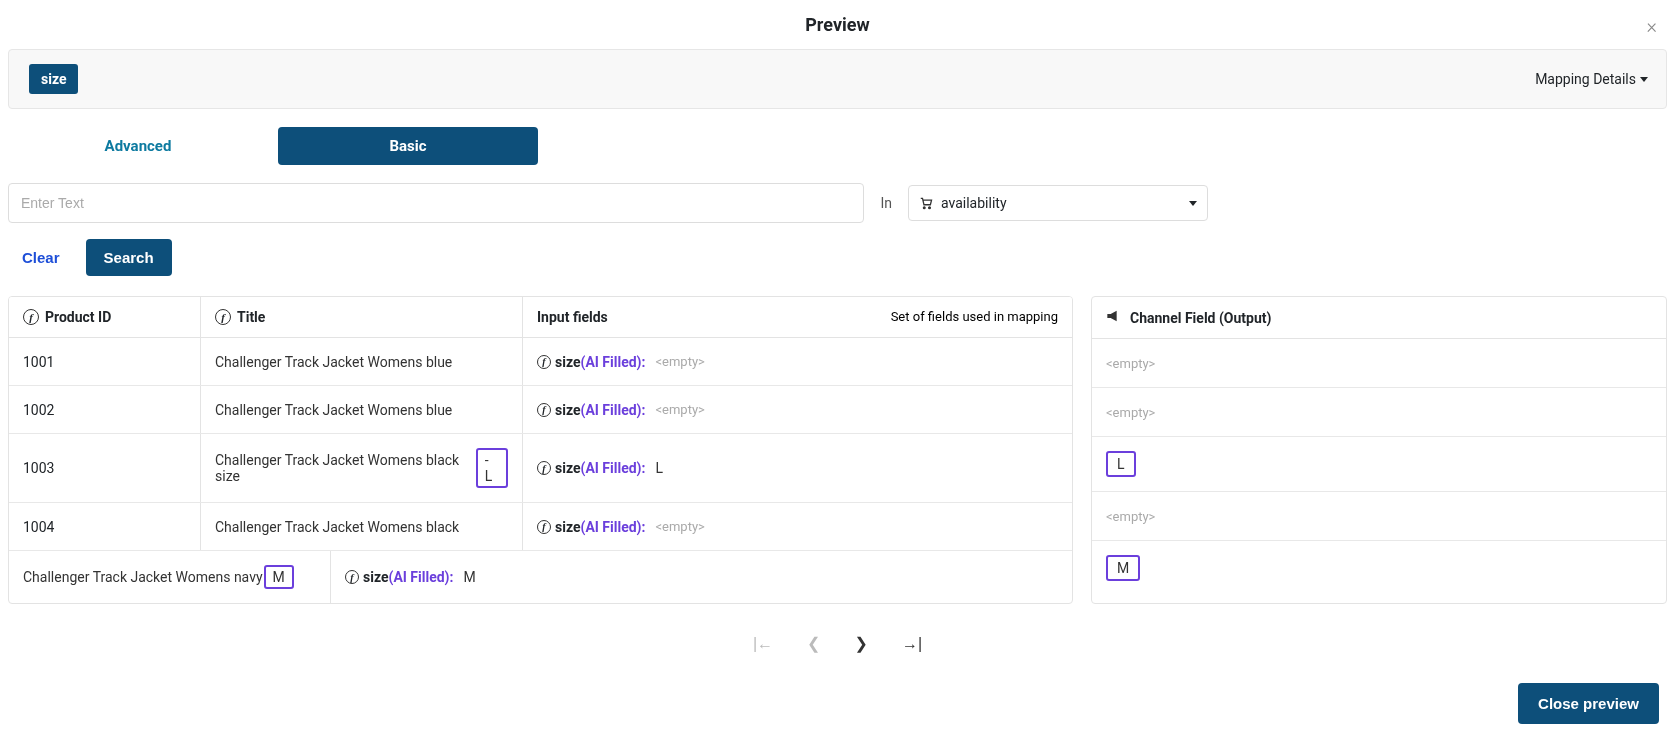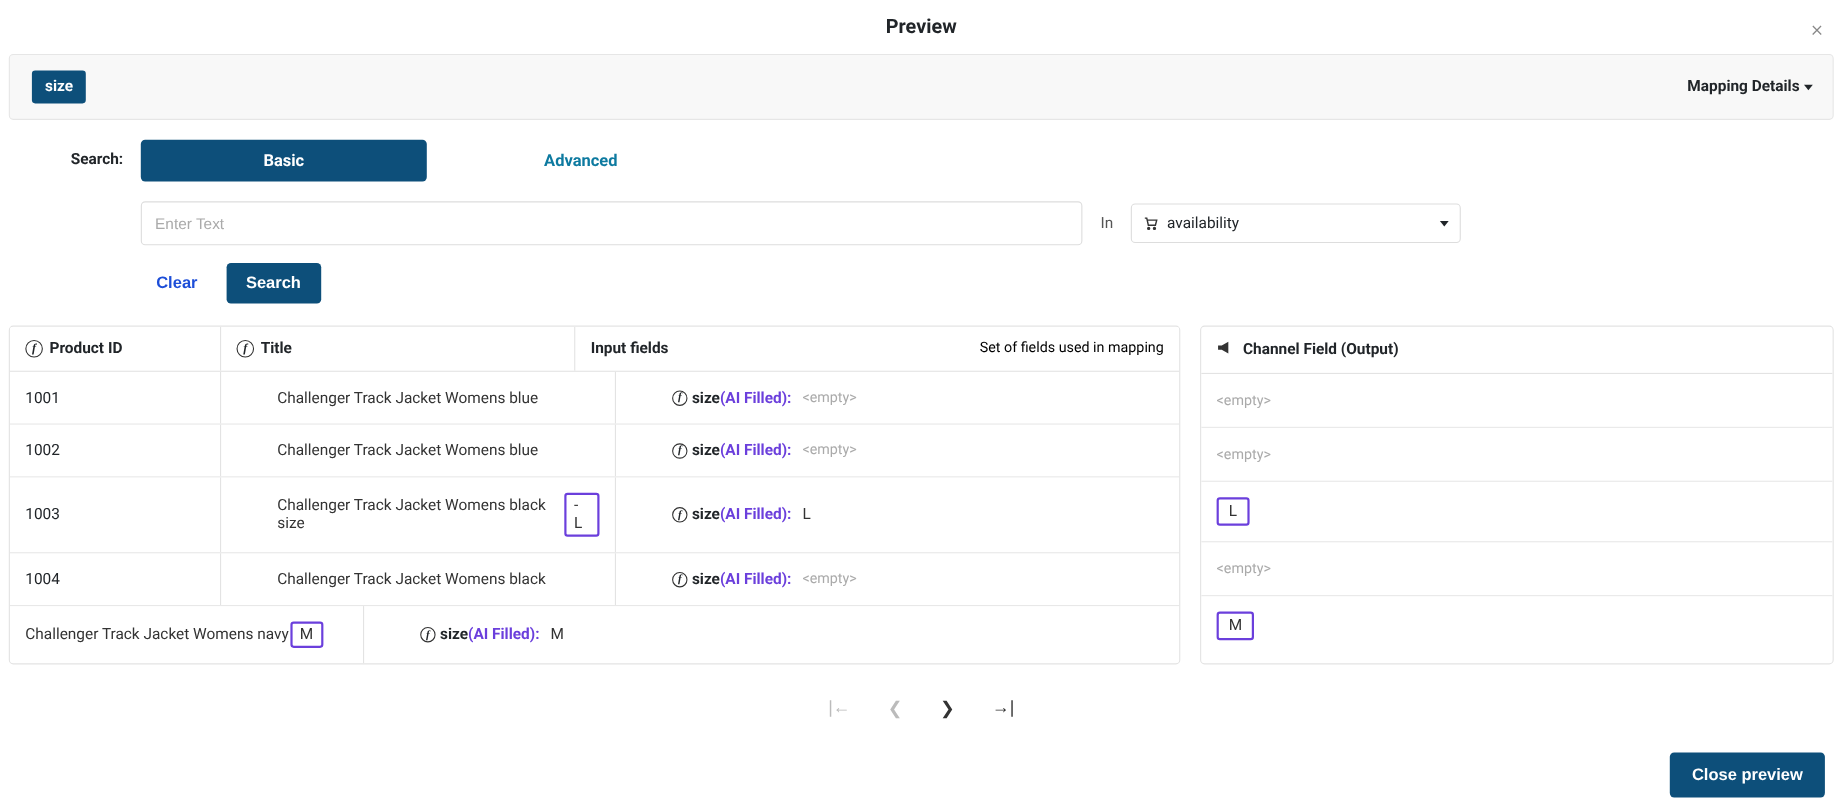--- a/index.html
+++ b/index.html
@@ -3,21 +3,21 @@
   <meta charset="utf-8">
   <style>
     * { box-sizing: border-box; margin: 0; padding: 0; }
     body { font-family: -apple-system, BlinkMacSystemFont, "Segoe UI", Roboto, Arial, sans-serif; font-size: 14px; color: #212529; background: #fff; }
     
     .modal-title { text-align: center; font-size: 18px; font-weight: 700; padding: 14px 0 10px; position: relative; }
     .close-x { position: absolute; right: 18px; top: 14px; color: #888; font-size: 20px; cursor: pointer; font-weight: 300; }
     
     .top-bar { margin: 4px 8px 18px; border: 1px solid #e6e6e6; border-radius: 4px; background: #f8f8f8; padding: 14px 18px 14px 20px; display: flex; align-items: center; justify-content: space-between; }
     .chip { background: #0d4f7a; color: #fff; font-weight: 700; font-size: 14px; padding: 7px 12px; border-radius: 3px; display: inline-block; }
-    .mapping-details { font-weight: 700; font-size: 14px; cursor: pointer; display: flex; align-items: center; gap: 4px; }
+    .mapping-details { font-weight: 400; font-size: 14px; cursor: pointer; display: flex; align-items: center; gap: 4px; }
     .caret-down { width: 0; height: 0; border-left: 4px solid transparent; border-right: 4px solid transparent; border-top: 5px solid #212529; display: inline-block; }
 
     .search-section { padding: 0 8px 20px; display: flex; }
     .search-label { width: 120px; text-align: right; font-weight: 700; padding: 10px 16px 0 0; }
     .search-body { flex: 1; max-width: 1200px; }
     .tabs-row { display: flex; gap: 10px; margin-bottom: 18px; }
     .tab { padding: 10px 0; width: 260px; text-align: center; border-radius: 4px; font-weight: 700; cursor: pointer; font-size: 15px; }
     .tab.active { background: #0d4f7a; color: #fff; }
     .tab.inactive { color: #0d7aa0; background: transparent; }
     .input-row { display: flex; align-items: center; gap: 12px; margin-bottom: 16px; }
@@ -35,21 +35,21 @@
     .left-table { flex: 1; border: 1px solid #e3e3e3; border-radius: 4px; overflow: hidden; }
     .right-table { width: 576px; border: 1px solid #e3e3e3; border-radius: 4px; overflow: hidden; }
     .thead { display: flex; background: #fff; border-bottom: 1px solid #e3e3e3; font-weight: 700; }
     .th { padding: 12px 14px; display: flex; align-items: center; gap: 6px; }
     .col-pid { width: 192px; border-right: 1px solid #e3e3e3; }
     .col-title { width: 322px; border-right: 1px solid #e3e3e3; }
     .col-input { flex: 1; display: flex; justify-content: space-between; align-items: flex-start; padding-right: 14px; }
     .subhead { font-weight: 400; color: #000000; font-size: 13px; }
     .fx-icon { width: 16px; height: 16px; border: 1.5px solid #333; border-radius: 50%; display: inline-flex; align-items: center; justify-content: center; font-style: italic; font-family: serif; font-size: 11px; font-weight: 700; }
     .fx-icon-sm { width: 14px; height: 14px; font-size: 10px; border-width: 1.2px; }
-    .trow { display: flex; border-bottom: 1px solid #e8e8e8; min-height: 48px; gap: 37px; }
+    .trow { display: flex; border-bottom: 1px solid #e8e8e8; min-height: 48px; }
     .trow:last-child { border-bottom: none; }
     .td { padding: 14px 14px; display: flex; align-items: center; }
     .td-pid { width: 192px; border-right: 1px solid #e3e3e3; }
     .td-title { width: 322px; border-right: 1px solid #e3e3e3; color: #333; font-size: 14px; }
     .td-input { flex: 1; }
     .ai-filled { color: #6b3fdc; font-weight: 700; }
     .fld-name { font-weight: 700; margin-left: 4px; }
     .empty { color: #aaa; font-style: normal; margin-left: 10px; font-size: 13px; }
     .val-plain { margin-left: 10px; color: #333; }
     .hl-box { display: inline-block; border: 2.5px solid #6b3fdc; border-radius: 3px; padding: 2px 7px; font-weight: 400; color: #333; margin-left: 1px; }
@@ -75,25 +75,24 @@
 
 <div class="top-bar">
   <span class="chip">size</span>
   <span class="mapping-details">
     <span>Mapping Details</span>
     <span class="caret-down"></span>
   </span>
 </div>
 
 <div class="search-section">
-  <div class="search-label">Search:</div>
   <div class="search-body">
     <div class="tabs-row">
+      <div class="tab inactive">Advanced</div>
       <div class="tab active">Basic</div>
-      <div class="tab inactive">Advanced</div>
     </div>
     <div class="input-row">
       <input class="text-input" type="text" placeholder="Enter Text" style="">
       <span class="in-label">In</span>
       <div class="dropdown">
         <span class="cart-icon">
           <svg viewBox="0 0 24 24" fill="none" stroke="#333" stroke-width="2.2">
               <circle cx="9" cy="20" r="1.5" fill="#333"></circle>
               <circle cx="18" cy="20" r="1.5" fill="#333"></circle>
               <path d="M3 4h3l2.5 11h11l2-8H7"></path>

